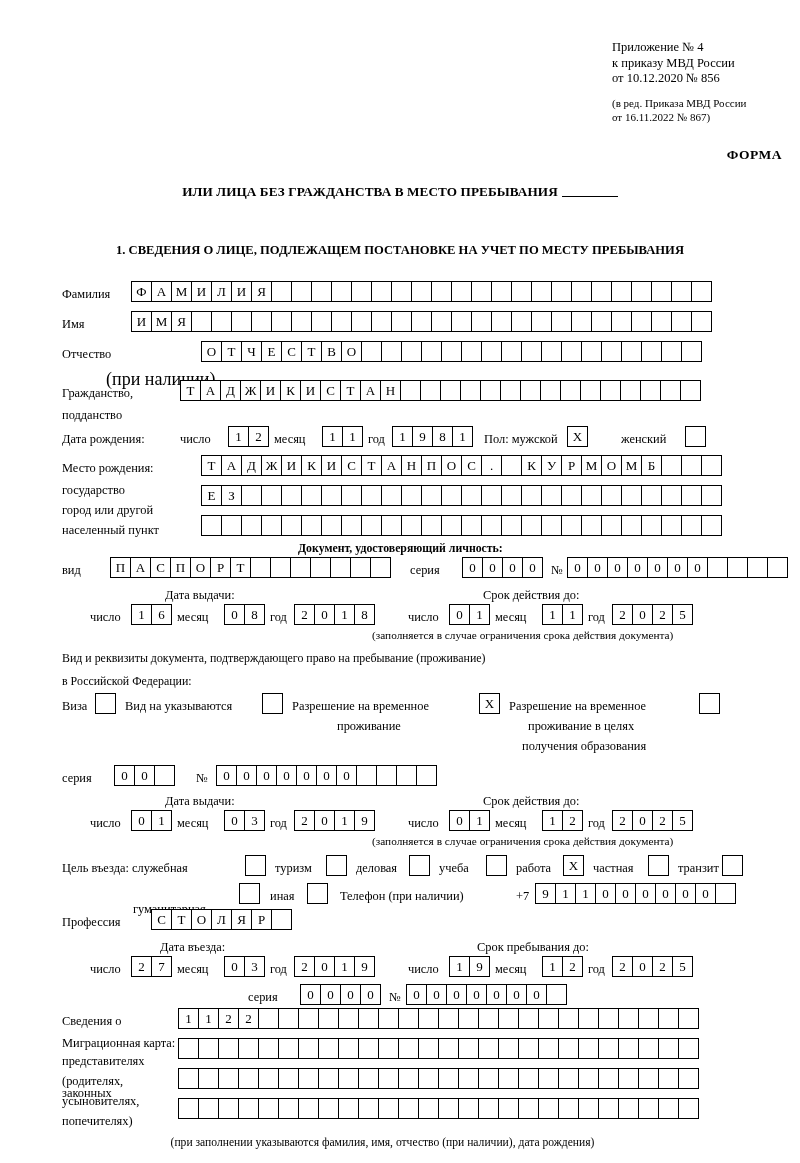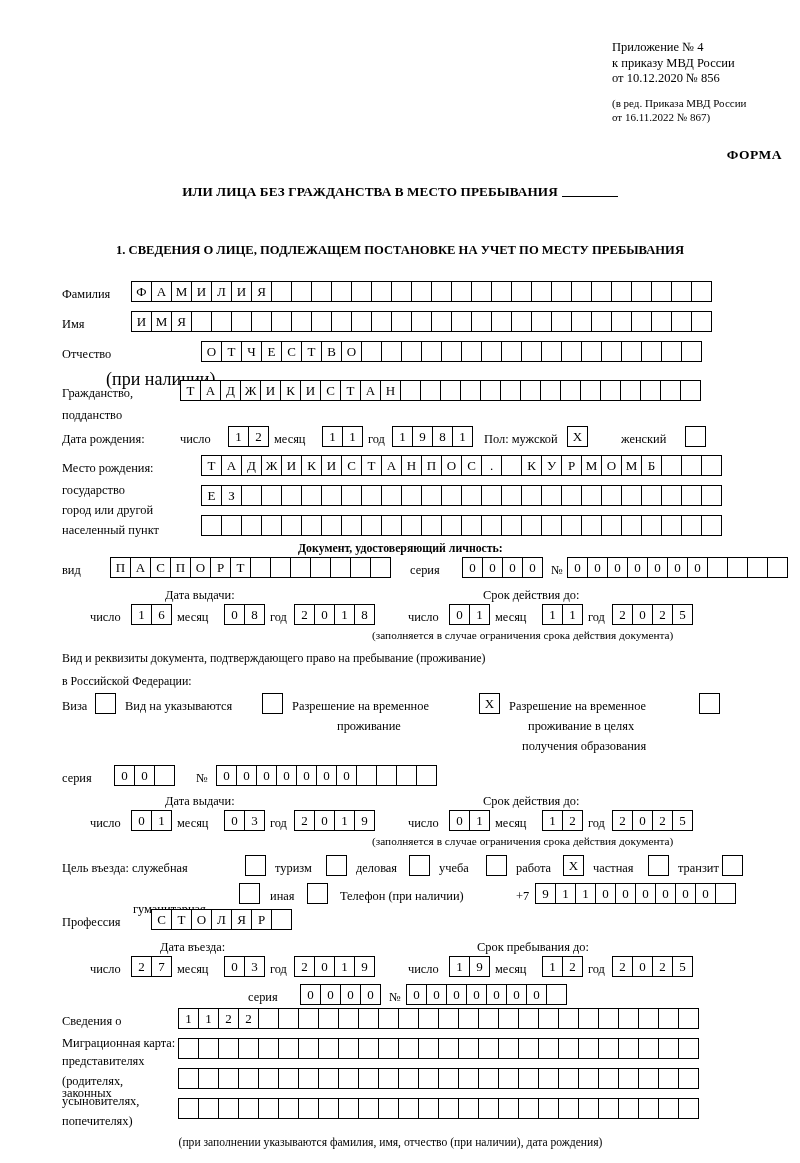--- a/index.html
+++ b/index.html
@@ -53,21 +53,21 @@
     background:#fff;
   }
   .box{
     display:inline-block;width:21px;height:21px;border:1px solid #000;
     box-sizing:border-box;text-align:center;font-size:13px;line-height:19px;
     vertical-align:middle;background:#fff;
   }
   .boxpos{position:absolute;}
 
   .note{position:absolute;font-size:11.3px;}
-  .center-note{position:absolute;width:765px;text-align:center;font-size:11.6px;padding-left:8px;}
+  .center-note{position:absolute;width:765px;text-align:center;font-size:11.6px;}
 </style>
 </head>
 <body>
 
 <div class="page">
 
   <div class="hdr">
     <div>Приложение № 4</div>
     <div>к приказу МВД России</div>
     <div>от 10.12.2020 № 856</div>

